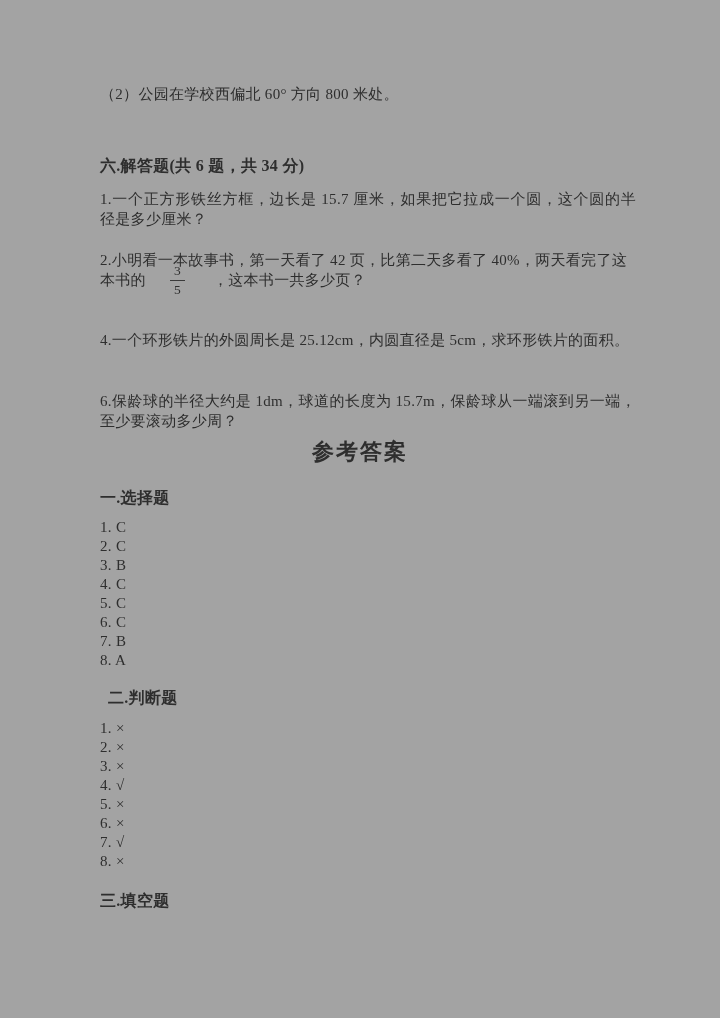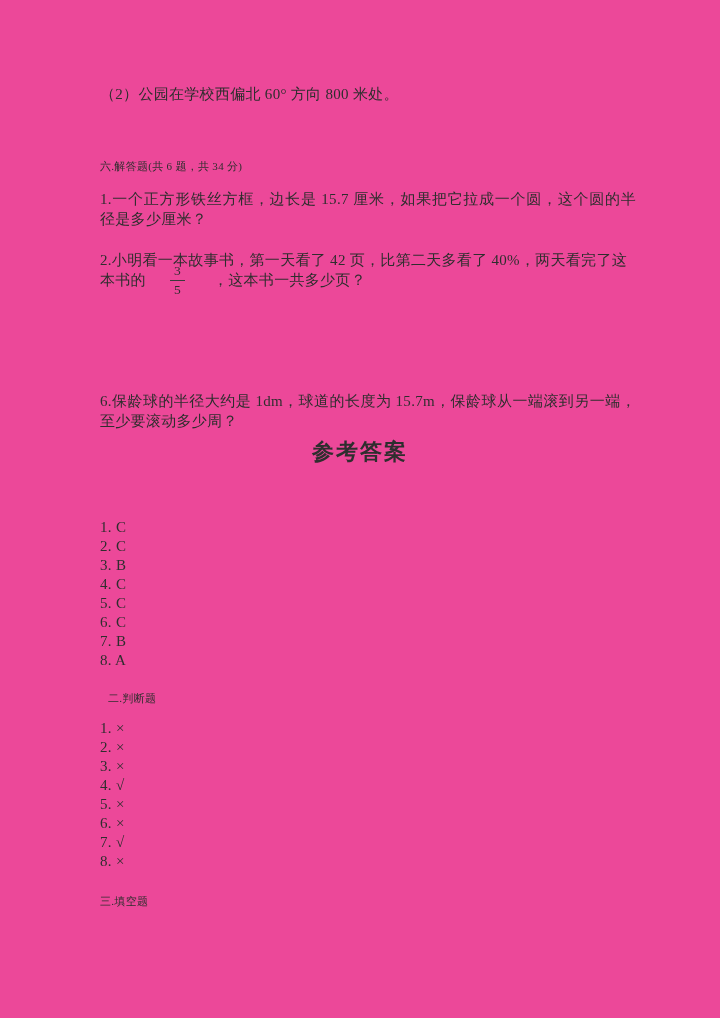--- a/index.html
+++ b/index.html
@@ -4,36 +4,36 @@
 <style>
   html, body {
     margin: 0;
     padding: 0;
     background: #ffffff;
   }
   .page {
     position: relative;
     width: 720px;
     height: 1018px;
-    background: #ec4899;
+    background: #a3a3a3;
     font-family: "Liberation Serif", serif;
     color: #2e2e2e;
     font-size: 15px;
     overflow: hidden;
   }
   .abs { position: absolute; margin: 0; }
   .text-block {
     left: 100px;
     width: 536px;
     line-height: 20px;
     letter-spacing: 0.3px;
     text-align: justify;
   }
   .subq        { top: 84px; }
-  .heading     { font-weight: normal; font-size: 11px; }
+  .heading     { font-weight: bold; font-size: 16px; }
   .heading-six { top: 156px; }
   .q1 { top: 189px; }
   .q2-line1 { top: 230px; margin-top: 20px; }
   .fraction-line {
     top: 258px;
     left: 100px;
     height: 44px;
     display: flex;
     align-items: center;
     letter-spacing: 0.3px;
@@ -89,26 +89,28 @@
   <div class="abs fraction-line">
     <span>本书的</span>
     <span class="fraction">
       <span class="num">3</span>
       <span class="den">5</span>
     </span>
     <span>，这本书一共多少页？</span>
   </div>
 
 
+  <p class="abs text-block q4">4.一个环形铁片的外圆周长是 25.12cm，内圆直径是 5cm，求环形铁片的面积。</p>
 
 
   <p class="abs text-block q6">6.保龄球的半径大约是 1dm，球道的长度为 15.7m，保龄球从一端滚到另一端，至少要滚动多少周？</p>
 
   <h1 class="abs answers-title">参考答案</h1>
 
+  <h3 class="abs text-block heading heading-choice">一.选择题</h3>
 
   <div class="abs ans-list list-choice">
     <p class="ans-item">1. C</p>
     <p class="ans-item">2. C</p>
     <p class="ans-item">3. B</p>
     <p class="ans-item">4. C</p>
     <p class="ans-item">5. C</p>
     <p class="ans-item">6. C</p>
     <p class="ans-item">7. B</p>
     <p class="ans-item">8. A</p>

